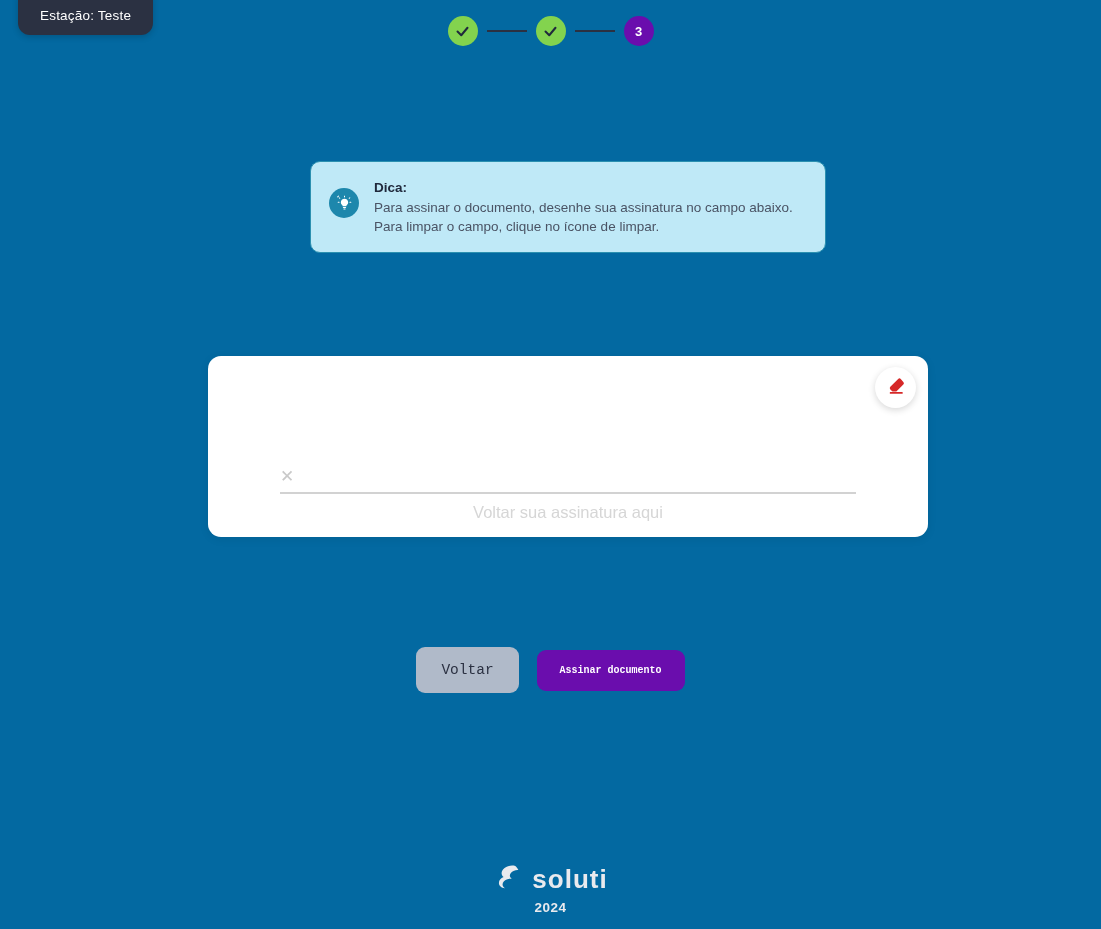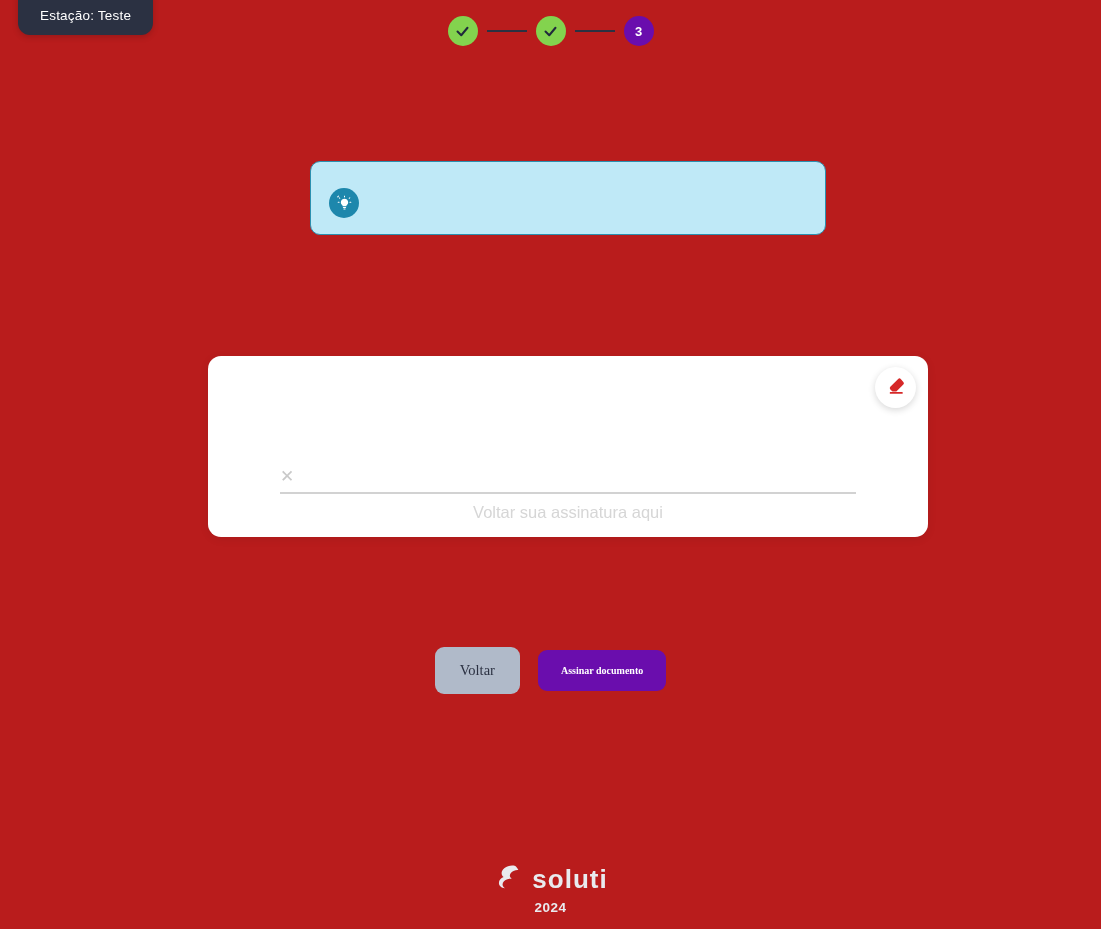--- a/index.html
+++ b/index.html
@@ -9,21 +9,21 @@
     height: 929px;
     background: #fbfbfb;
     font-family: "Liberation Sans", sans-serif;
     overflow: hidden;
   }
 
   .page {
     position: relative;
     width: 1101px;
     height: 929px;
-    background: #b91c1c;
+    background: #0369a1;
   }
 
   
   .station-badge {
     position: absolute;
     top: -14px;
     left: 18px;
     background: #2b3142;
     color: #ffffff;
     font-size: 13.5px;
@@ -167,21 +167,21 @@
     width: 1101px;
     display: flex;
     justify-content: center;
     align-items: center;
     gap: 18px;
   }
   .btn {
     border: none;
     border-radius: 9px;
     cursor: pointer;
-    font-family: Liberation Serif, serif;
+    font-family: Liberation Mono, monospace;
   }
   .btn-back {
     background: #b0bac9;
     color: #2b3142;
     font-size: 14.5px;
     padding: 15px 25px;
   }
   .btn-sign {
     background: #6a0dad;
     color: #ffffff;
@@ -261,20 +261,25 @@
         <rect x="9.6" y="17" width="4.8" height="1.5" rx="0.7"></rect>
         <rect x="10.3" y="19.2" width="3.4" height="1.4" rx="0.7"></rect>
         <rect x="11.3" y="0.6" width="1.4" height="3" rx="0.7"></rect>
         <rect x="11.3" y="0.6" width="1.4" height="3" rx="0.7" transform="rotate(45 12 2.1) translate(-6.4 6.4)"></rect>
         <rect x="2.2" y="9.6" width="3" height="1.4" rx="0.7"></rect>
         <rect x="18.8" y="9.6" width="3" height="1.4" rx="0.7"></rect>
         <rect x="3.6" y="3.6" width="2.6" height="1.4" rx="0.7" transform="rotate(45 4.9 4.3)"></rect>
         <rect x="17.8" y="3.6" width="2.6" height="1.4" rx="0.7" transform="rotate(-45 19.1 4.3)"></rect>
       </svg>
     </div>
+    <div class="hint-text">
+      <div class="hint-title">Dica:</div>
+      <div class="hint-line">Para assinar o documento, desenhe sua assinatura no campo abaixo.</div>
+      <div class="hint-line">Para limpar o campo, clique no ícone de limpar.</div>
+    </div>
   </div>
 
   <div class="sig-card">
     <button class="eraser-button">
       <span>
         <svg width="20" height="20" viewBox="0 0 24 24" fill="#d62828">
           <path d="M14.6 3.6 5.2 13a2.2 2.2 0 0 0 0 3.1l2.6 2.6h4.6l8.4-8.4a2.2 2.2 0 0 0 0-3.1l-3.1-3.6a2.2 2.2 0 0 0-3.1 0z"></path>
           <rect x="4.6" y="19.2" width="15.4" height="2.1" rx="0.4"></rect>
         </svg>
       </span>

